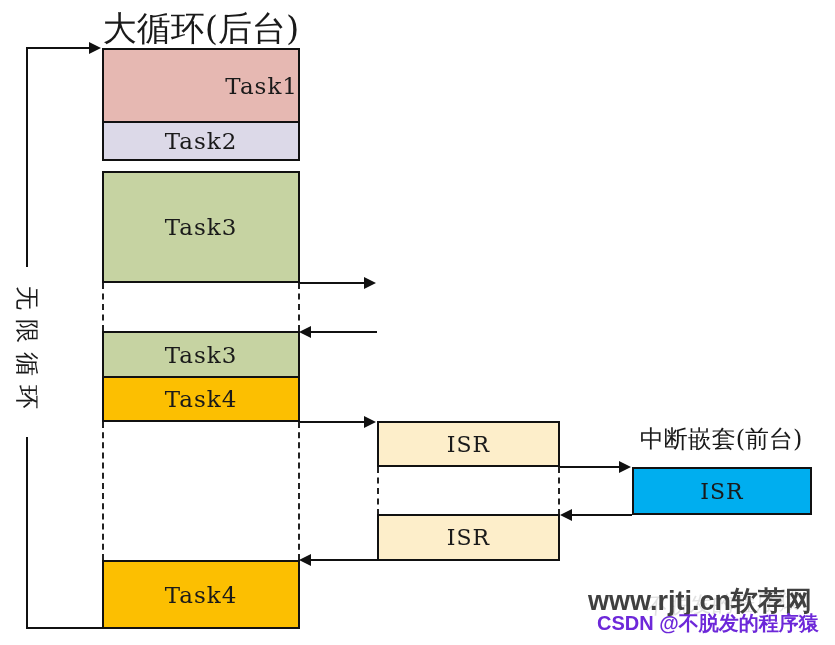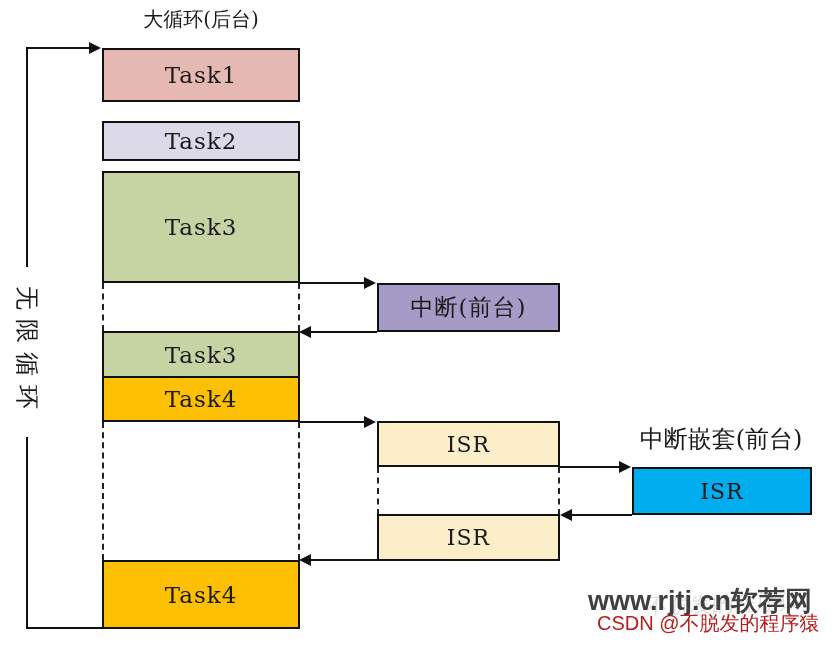--- a/index.html
+++ b/index.html
@@ -18,35 +18,35 @@
   .vline{position:absolute;width:0;border-left:2px solid #111;}
   
   .dashv{position:absolute;width:0;border-left:2px dashed #222;}
   
   .tri-r{position:absolute;width:0;height:0;
     border-top:6px solid transparent;border-bottom:6px solid transparent;
     border-left:12px solid #111;}
   .tri-l{position:absolute;width:0;height:0;
     border-top:6px solid transparent;border-bottom:6px solid transparent;
     border-right:12px solid #111;}
-  .title{position:absolute;text-align:center;font-size:20px;}
+  .title{position:absolute;text-align:center;font-size:34px;}
   .loop-label{
     position:absolute;left:-58px;top:335px;width:170px;height:34px;line-height:34px;
     transform:rotate(90deg);background:#fff;text-align:center;
     font-size:24px;letter-spacing:9px;white-space:nowrap;
   }
   .wm-site{
     position:absolute;left:588px;top:583px;
     font-family:"Liberation Sans","DejaVu Sans",sans-serif;
     font-weight:bold;font-size:27px;color:#404040;letter-spacing:0;white-space:nowrap;
   }
   .wm-csdn{
     position:absolute;left:597px;top:610px;
     font-family:"Liberation Sans","DejaVu Sans",sans-serif;
-    font-size:20px;color:#b91c1c;white-space:nowrap;
+    font-size:20px;color:#6d28d9;white-space:nowrap;font-weight:bold;
   }
   .wm-ghost{
     position:absolute;left:646px;top:589px;
     font-family:"Liberation Sans","DejaVu Sans",sans-serif;
     font-size:22px;color:rgba(120,120,120,0.22);white-space:nowrap;
     transform:rotate(-2deg) skewX(-6deg);
   }
 </style>
 </head>
 <body>
@@ -54,21 +54,21 @@
 <div id="stage">
 
   <div class="title" style="left:102px;top:6px;width:198px;">大循环(后台)</div>
 
   <div class="vline" style="left:26px;top:48px;height:581px;"></div>
   <div class="hline" style="left:26px;top:47px;width:63px;"></div>
   <div class="tri-r" style="left:89px;top:42px;"></div>
   <div class="hline" style="left:26px;top:627px;width:76px;"></div>
   <div class="loop-label">无限循环</div>
 
-  <div class="box" style="left: 102px; top: 48px; width: 198px; height: 54px; background-color: rgb(230, 184, 178);">
+  <div class="box" style="left: 102px; top: 48px; width: 198px; height: 75px; background-color: rgb(230, 184, 178); justify-content: flex-end;">
     <span>Task1</span>
   </div>
   <div class="box" style="left: 102px; top: 121px; width: 198px; height: 40px; background-color: rgb(220, 217, 232);">
     <span>Task2</span>
   </div>
   <div class="box" style="left: 102px; top: 171px; width: 198px; height: 112px; background-color: rgb(198, 211, 162);">
     <span>Task3</span>
   </div>
 
   <div class="dashv" style="left:102px;top:283px;height:48px;"></div>
@@ -83,23 +83,20 @@
 
   <div class="dashv" style="left:102px;top:422px;height:138px;"></div>
   <div class="dashv" style="left:298px;top:422px;height:138px;"></div>
 
   <div class="box" style="left: 102px; top: 560px; width: 198px; height: 69px; background-color: rgb(252, 191, 1);">
     <span>Task4</span>
   </div>
 
   <div class="hline" style="left:300px;top:282px;width:64px;"></div>
   <div class="tri-r" style="left:364px;top:277px;"></div>
-  <div class="box" style="left: 377px; top: 283px; width: 183px; height: 49px; background-color: rgb(165, 155, 198);">
-    <span>中断(前台)</span>
-  </div>
   <div class="tri-l" style="left:299px;top:326px;"></div>
   <div class="hline" style="left:310px;top:331px;width:67px;"></div>
 
   <div class="hline" style="left:300px;top:421px;width:64px;"></div>
   <div class="tri-r" style="left:364px;top:416px;"></div>
   <div class="box" style="left: 377px; top: 421px; width: 183px; height: 46px; font-size: 22px; background-color: rgb(253, 238, 202);">
     <span>ISR</span>
   </div>
 
   <div class="title" style="left:607px;top:423px;width:228px;font-size:24px;">中断嵌套(前台)</div>

